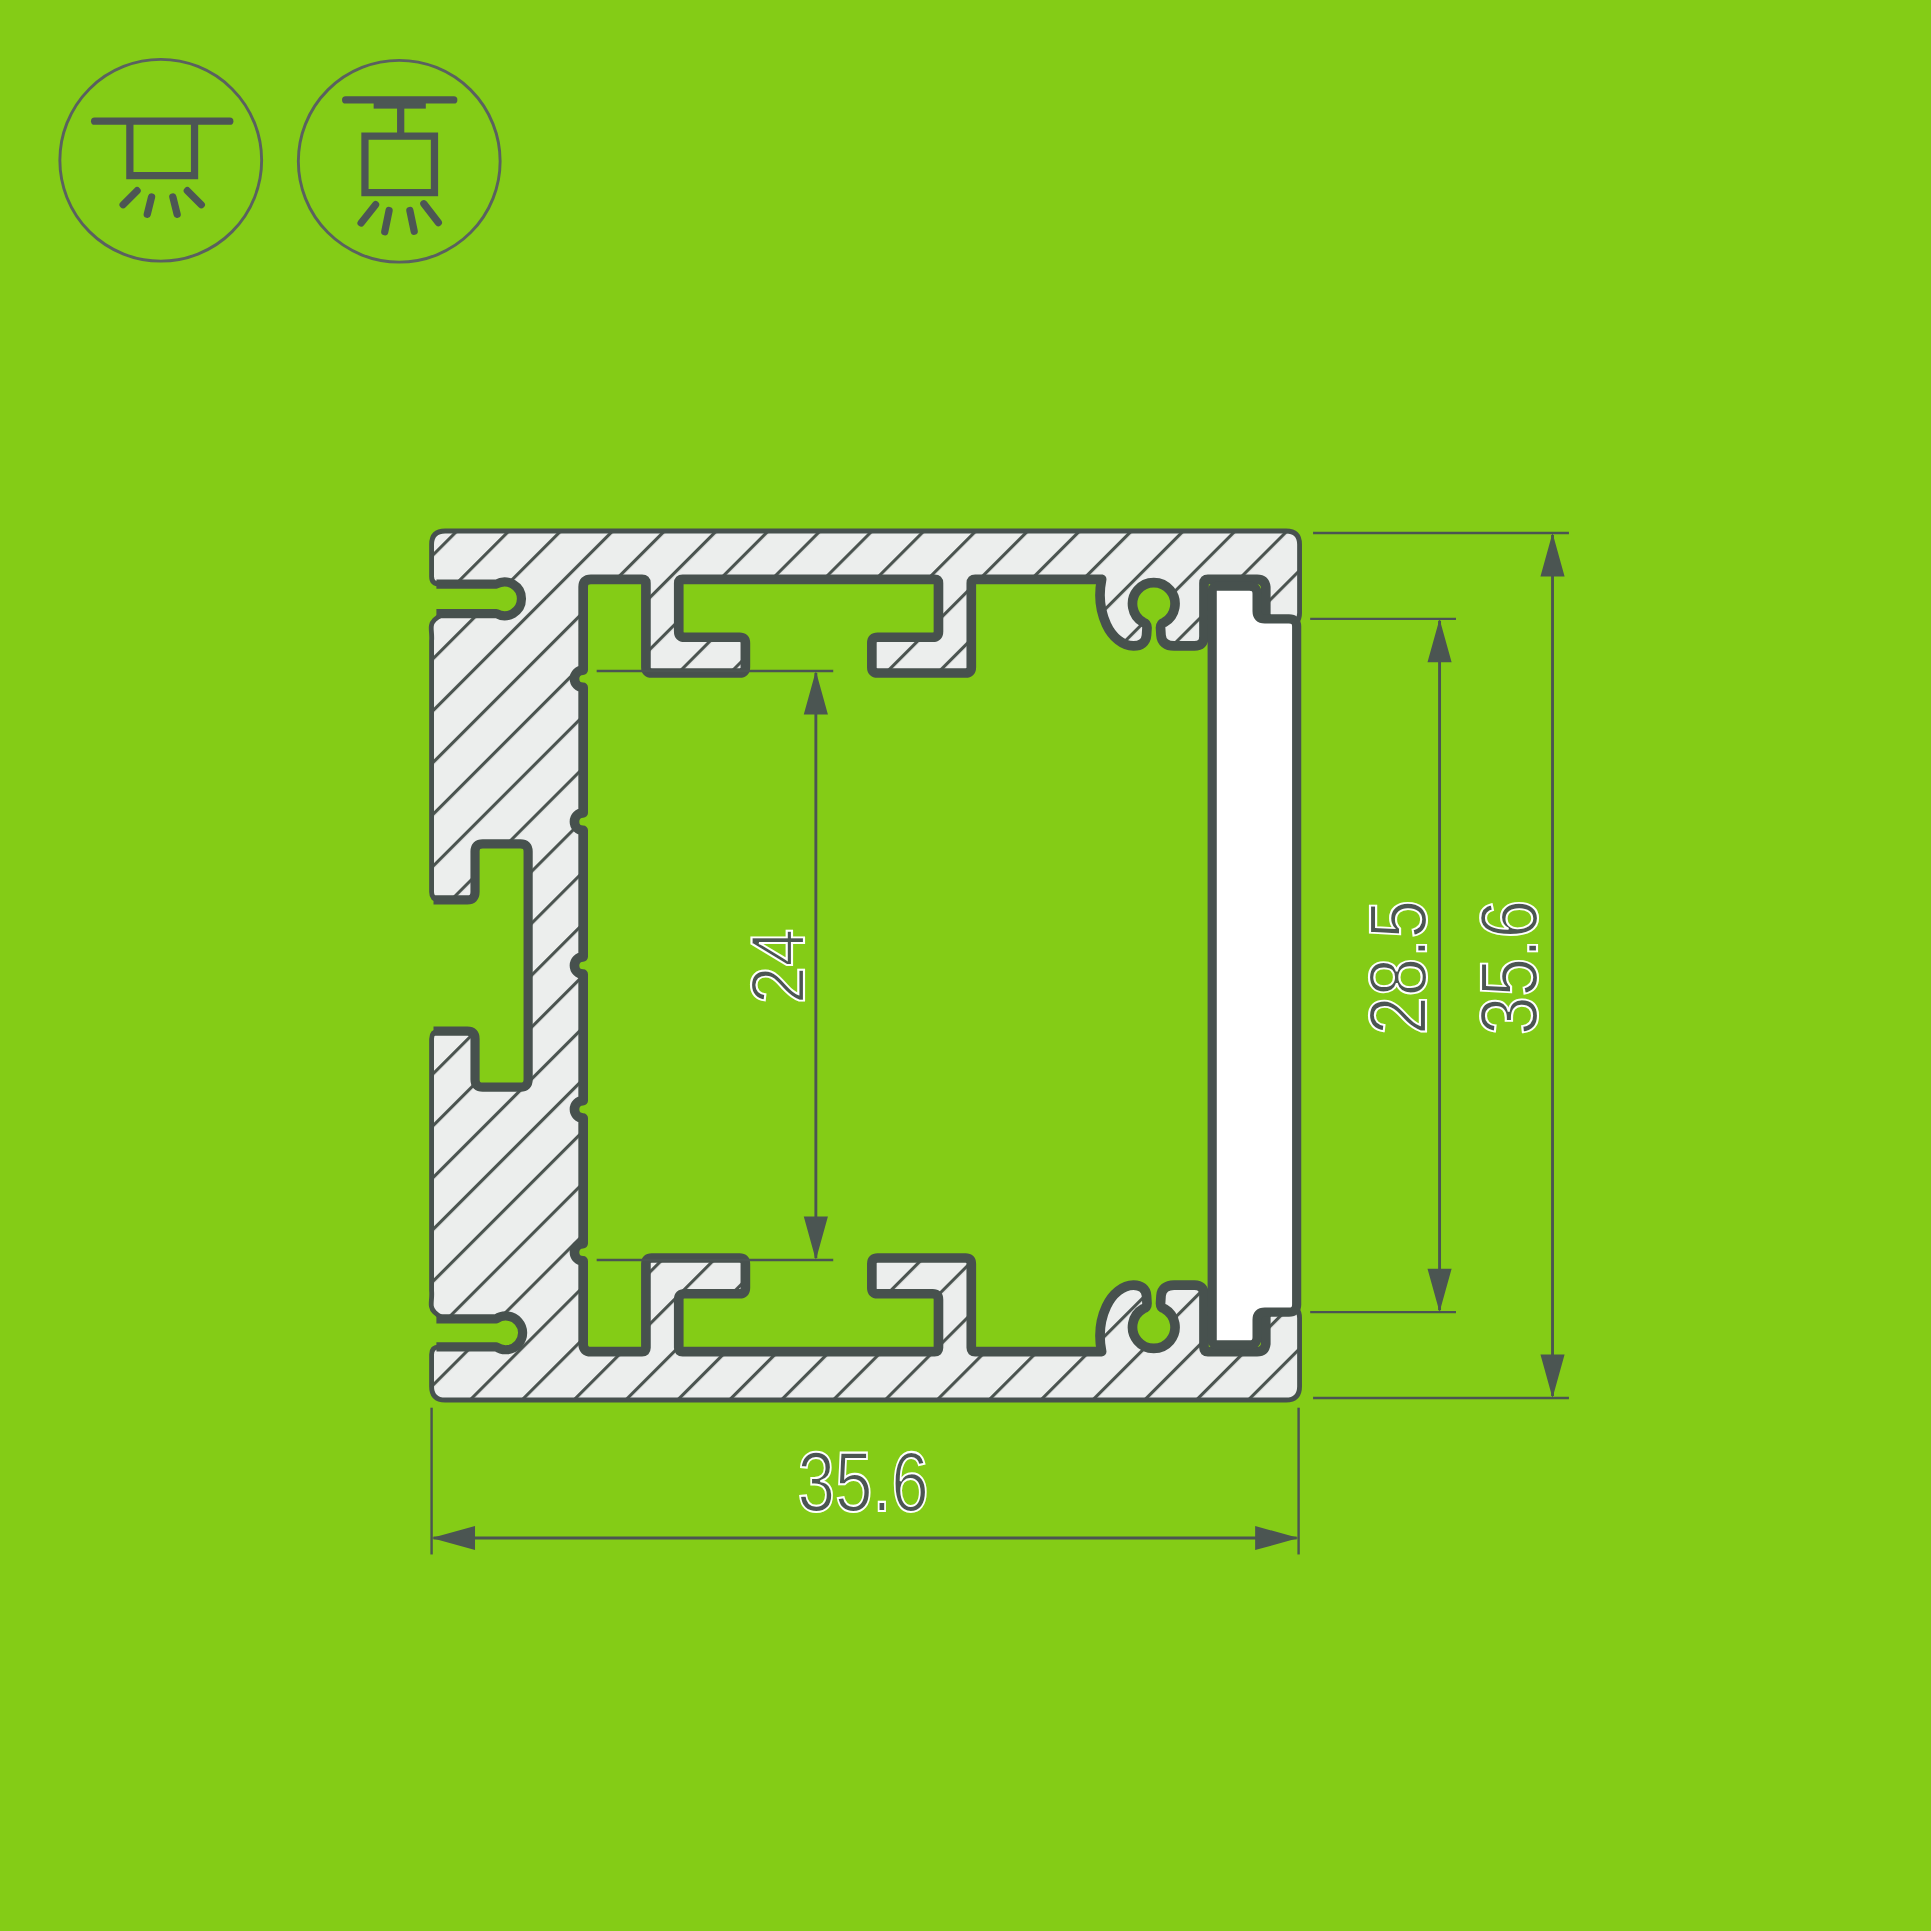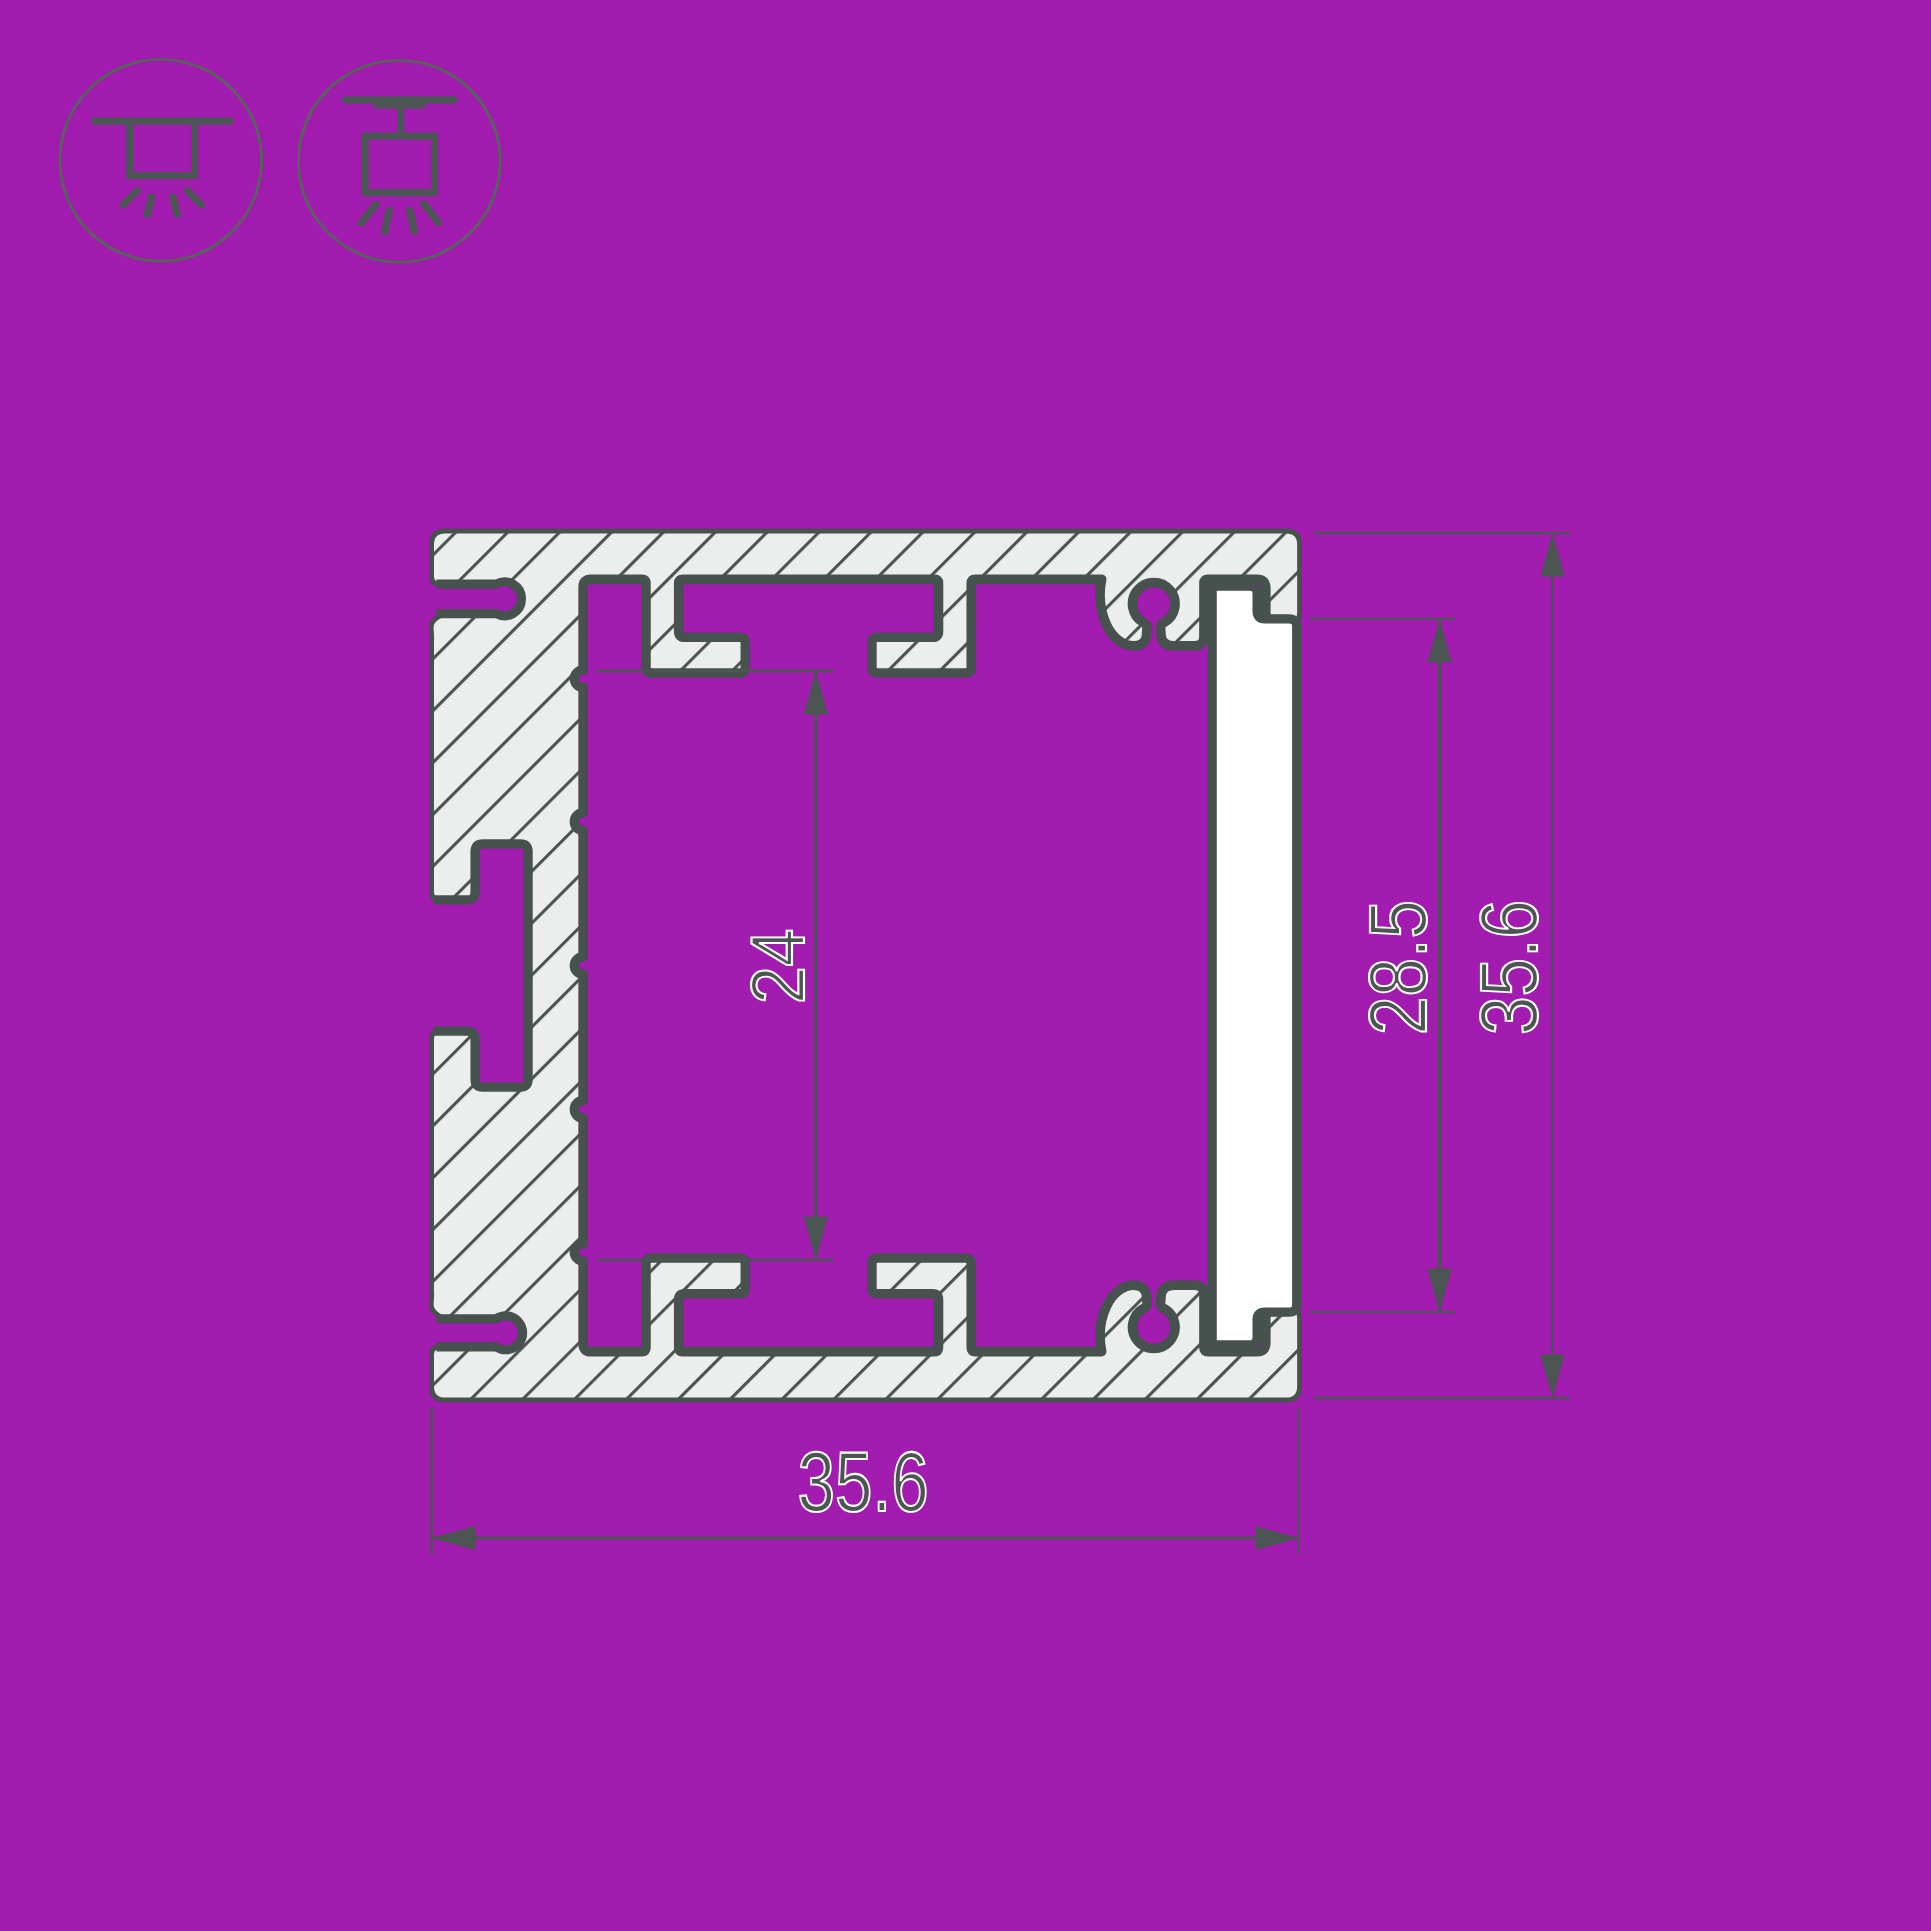--- a/index.html
+++ b/index.html
@@ -1,16 +1,16 @@
 <!DOCTYPE html>
 <html><head>
 <meta charset="utf-8">
 <style>
   html,body{margin:0;padding:0;background:#ffffff;}
-  #page{width:1931px;height:1931px;position:relative;background:#a21caf;
+  #page{width:1931px;height:1931px;position:relative;background:#84cc16;
         font-family:"Liberation Sans", sans-serif;}
   svg{position:absolute;top:0;left:0;}
   text{font-family:"Liberation Sans", sans-serif;fill:#4b5552;}
 </style>
 </head>
 <body>
 <div id="page">
 <svg width="1931" height="1931" viewBox="0 0 2000 2000">
 <defs>
   <pattern id="hatch" patternUnits="userSpaceOnUse" width="38" height="38" patternTransform="rotate(-45)">

